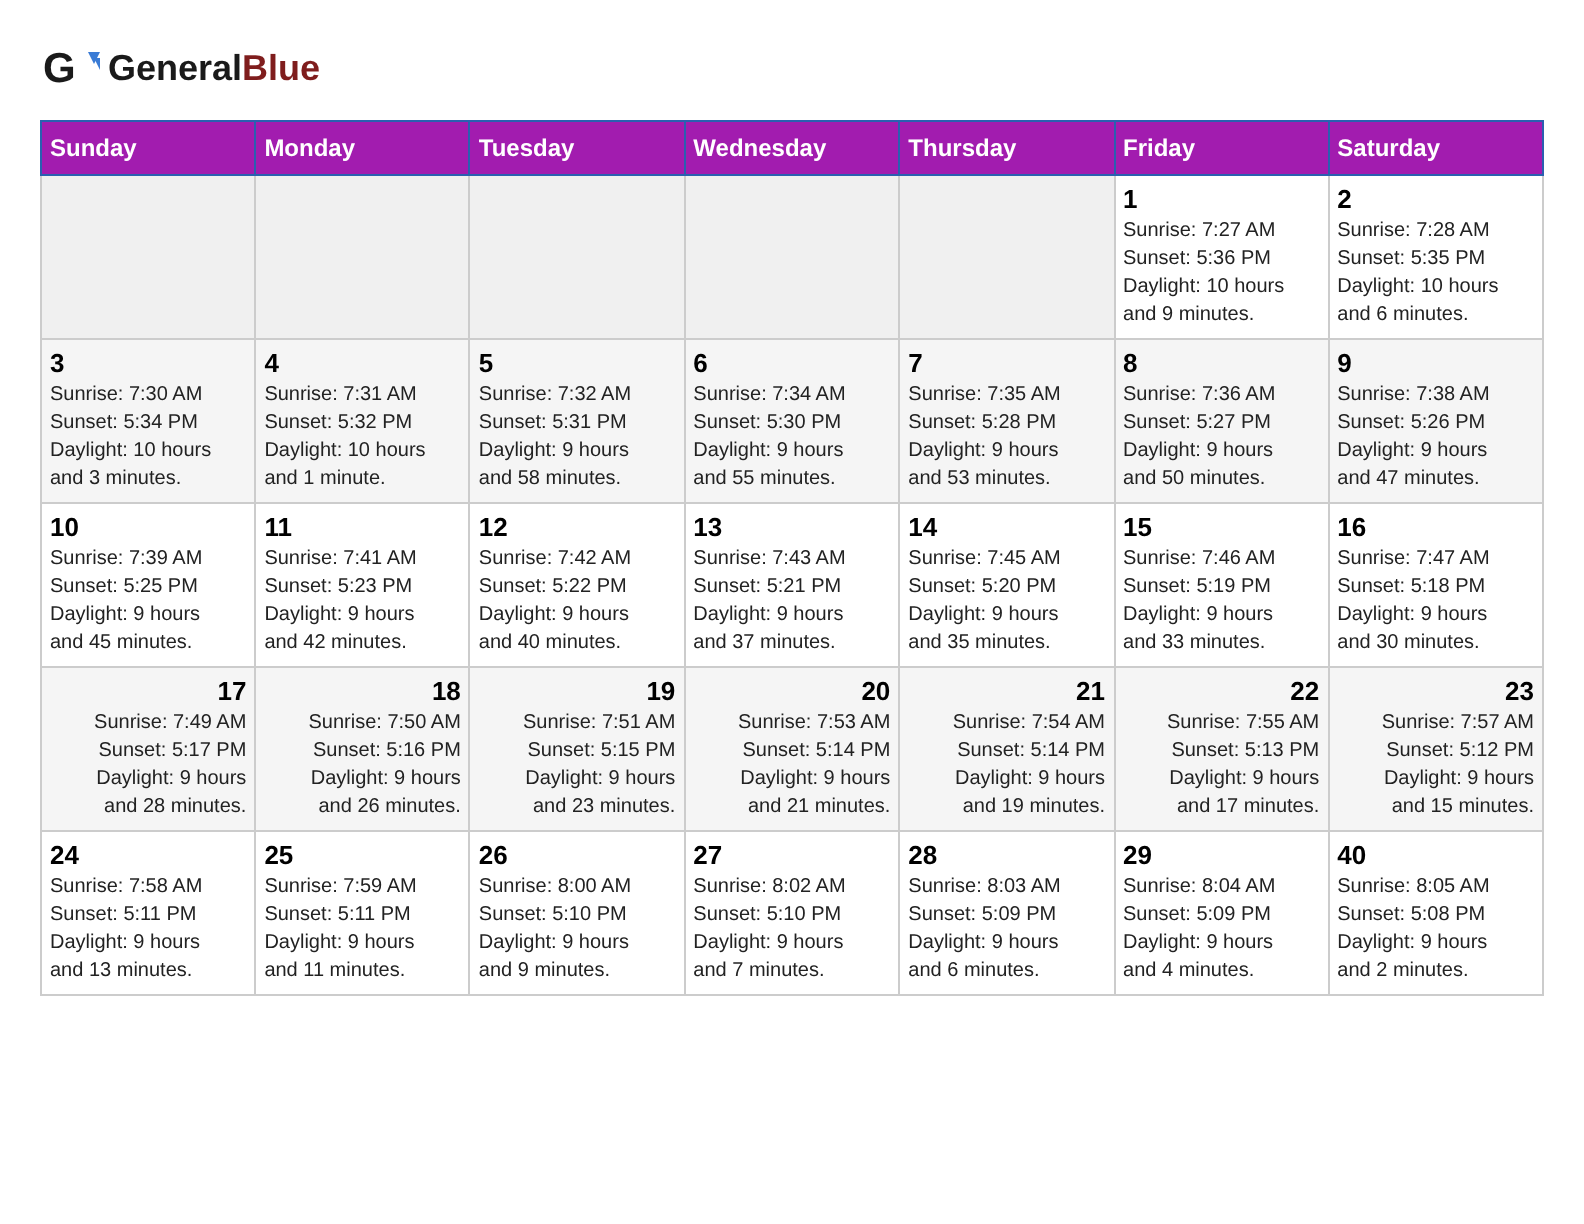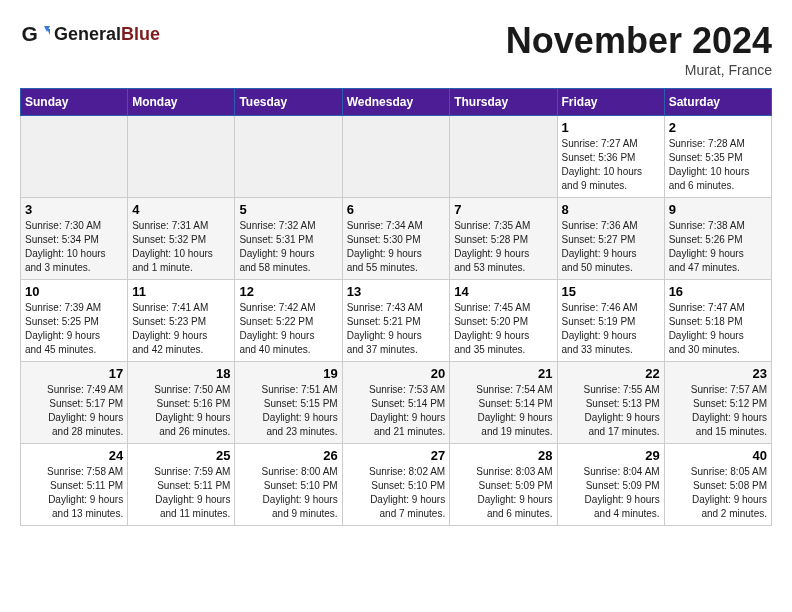--- a/index.html
+++ b/index.html
@@ -45,21 +45,21 @@
     .location {
       font-size: 14px;
       color: #444;
     }
     .calendar {
       width: 100%;
       border-collapse: collapse;
       font-size: 10.5px;
     }
     .calendar th {
-      background: #4c1d95;
+      background: #a21caf;
       color: #fff;
       padding: 6px 4px;
       text-align: left;
       font-size: 12px;
       border: 1px solid #2a5fb0;
     }
     .calendar td {
       border: 1px solid #ccc;
       vertical-align: top;
       padding: 4px;
@@ -81,44 +81,40 @@
       color: #222;
       line-height: 1.4;
     }
     tr:nth-child(even) td:not(.empty) { background: #f5f5f5; }
     tr:nth-child(odd) td:not(.empty) { background: #fff; }
     
     .row-1 td { background: #fff; }
     .row-2 td { background: #f5f7fa; }
     .row-3 td { background: #fff; }
     .row-4 td { background: #f5f7fa; text-align: right; }
-    .row-5 td { background: #fff; text-align: right; }
+    .row-5 td { background: #fff; }
     .row-1 td.empty, .row-2 td.empty, .row-3 td.empty, .row-4 td.empty, .row-5 td.empty {
       background: #f0f0f0;
     }
   </style>
 </head>
 <body>
 
 <div class="header-area">
   <div class="logo">
     <svg class="logo-icon" viewBox="0 0 40 40">
       <text x="2" y="28" font-size="28" font-weight="bold" fill="#1a1a1a">G</text>
       <polygon points="32,8 40,8 36,16" fill="#3a7bd5"></polygon>
       <polygon points="36,12 44,12 40,20" fill="#3a7bd5"></polygon>
     </svg>
     <div class="logo-text">
       <span>General</span>
       <span>Blue</span>
     </div>
   </div>
-  <div class="title-area">
-    <div class="month-title">November 2024</div>
-    <div class="location">Murat, France</div>
-  </div>
 </div>
 
 <table class="calendar">
   <thead>
     <tr>
     <th>Sunday</th>
         <th>Monday</th>
         <th>Tuesday</th>
         <th>Wednesday</th>
         <th>Thursday</th>

